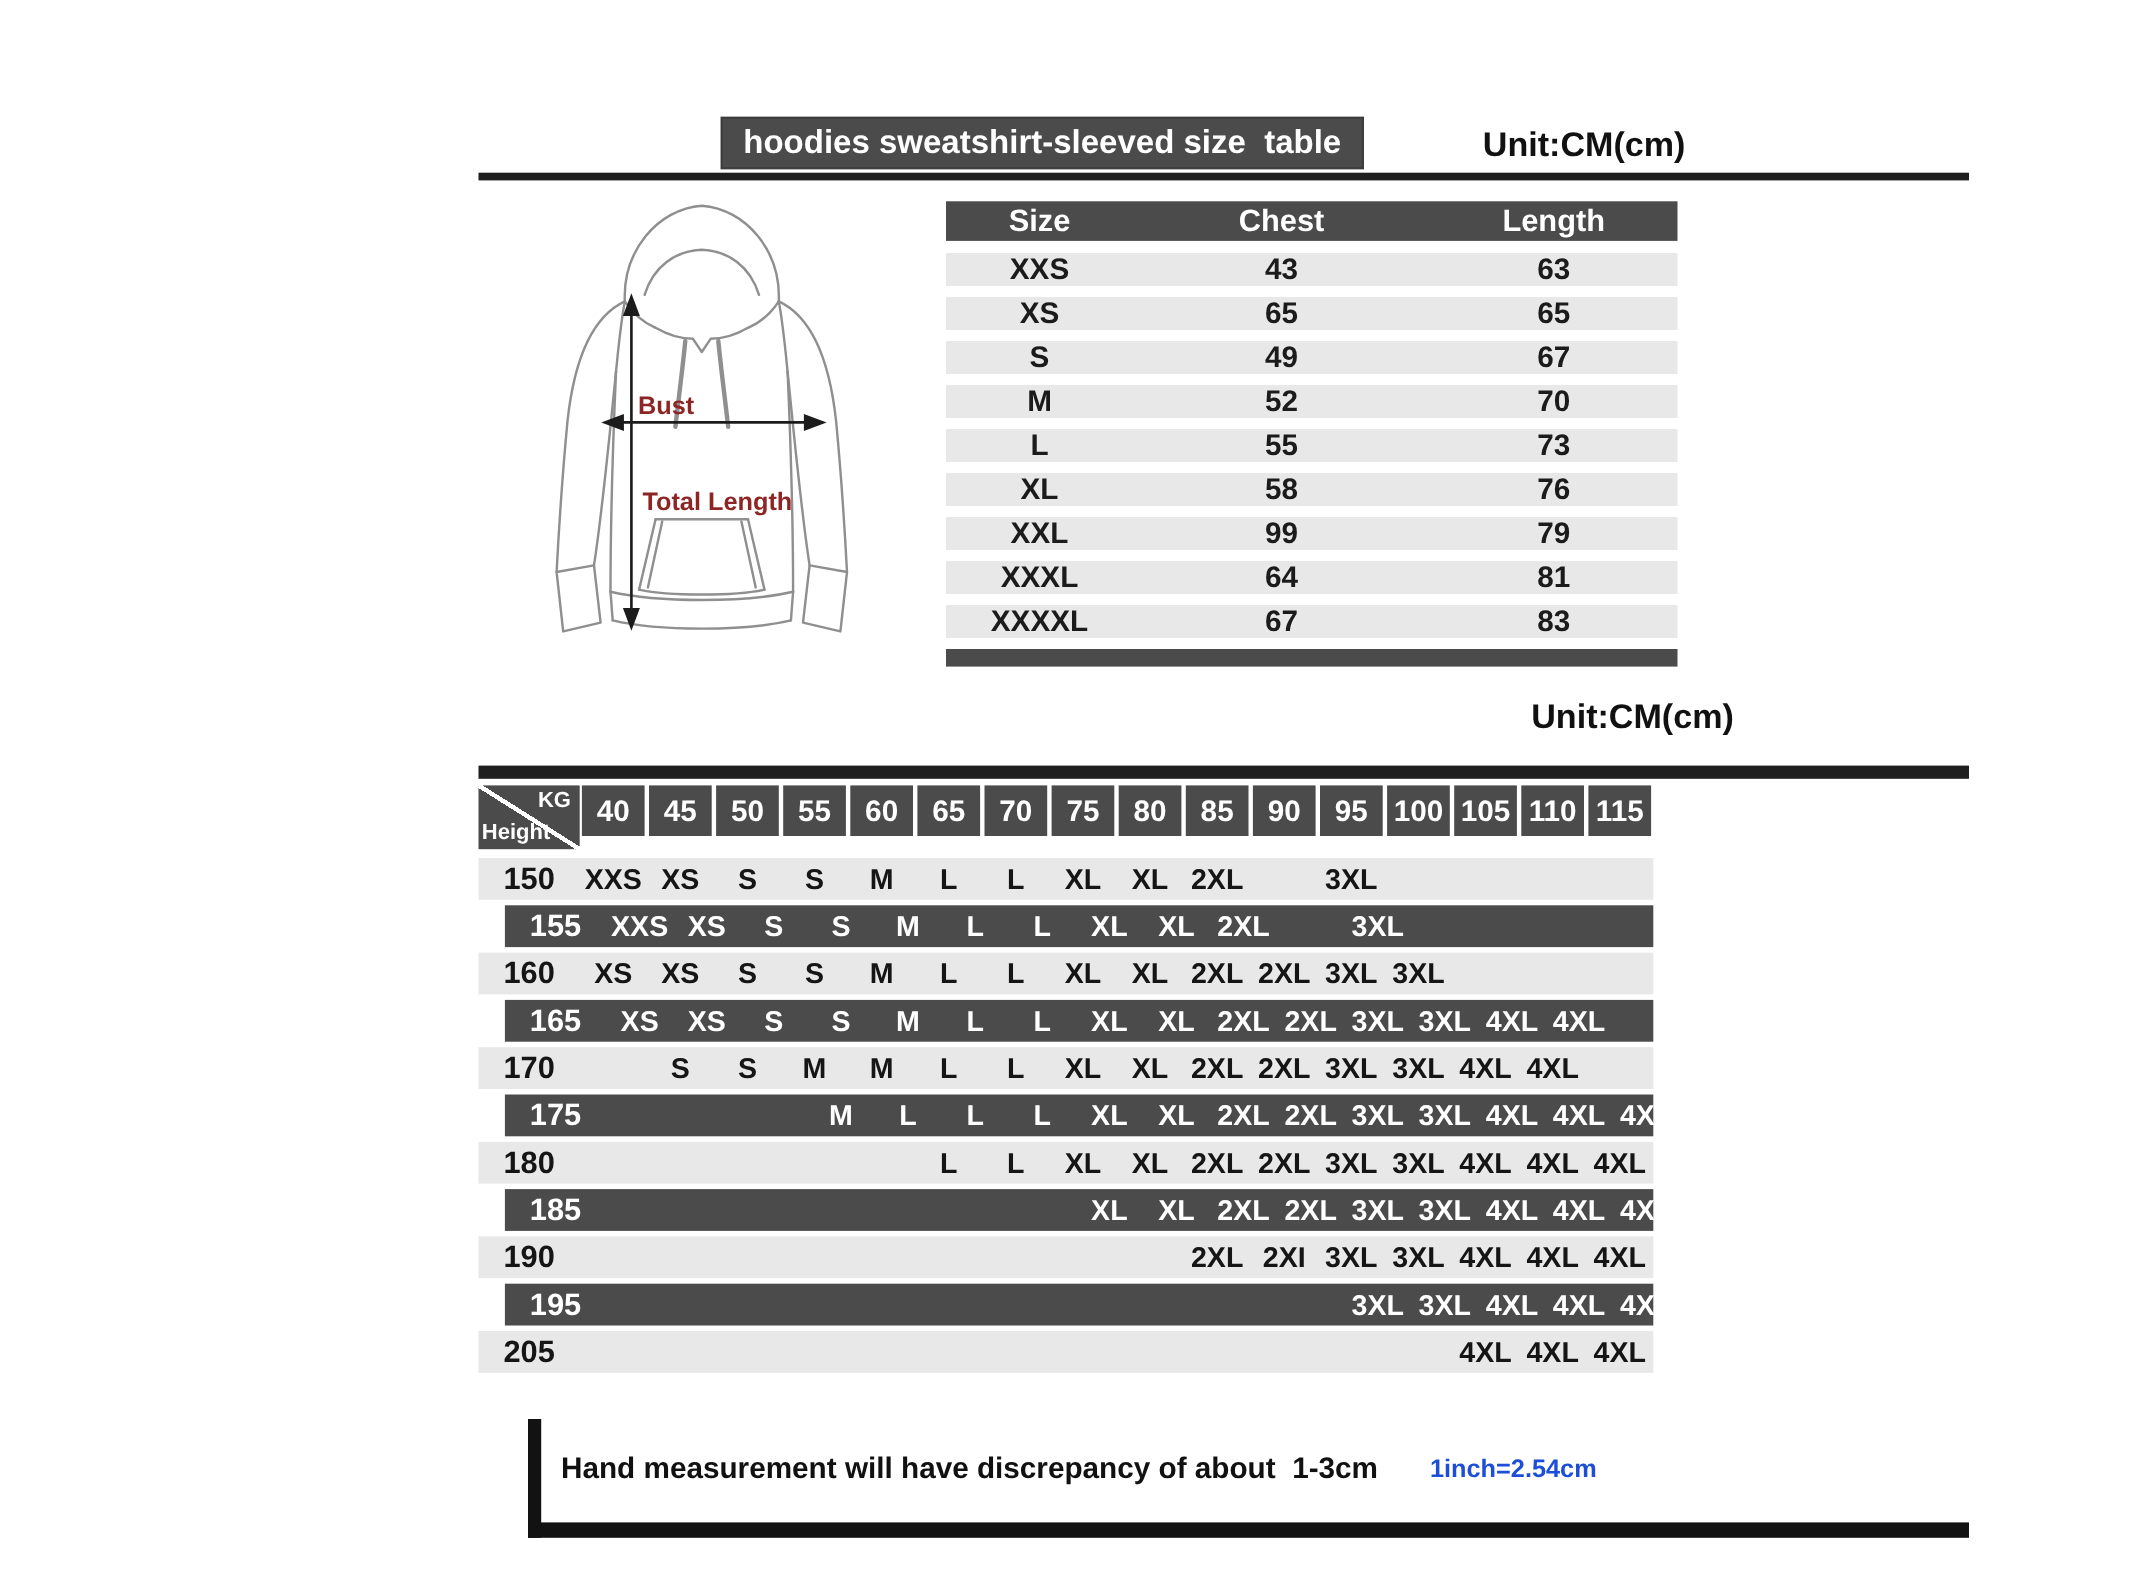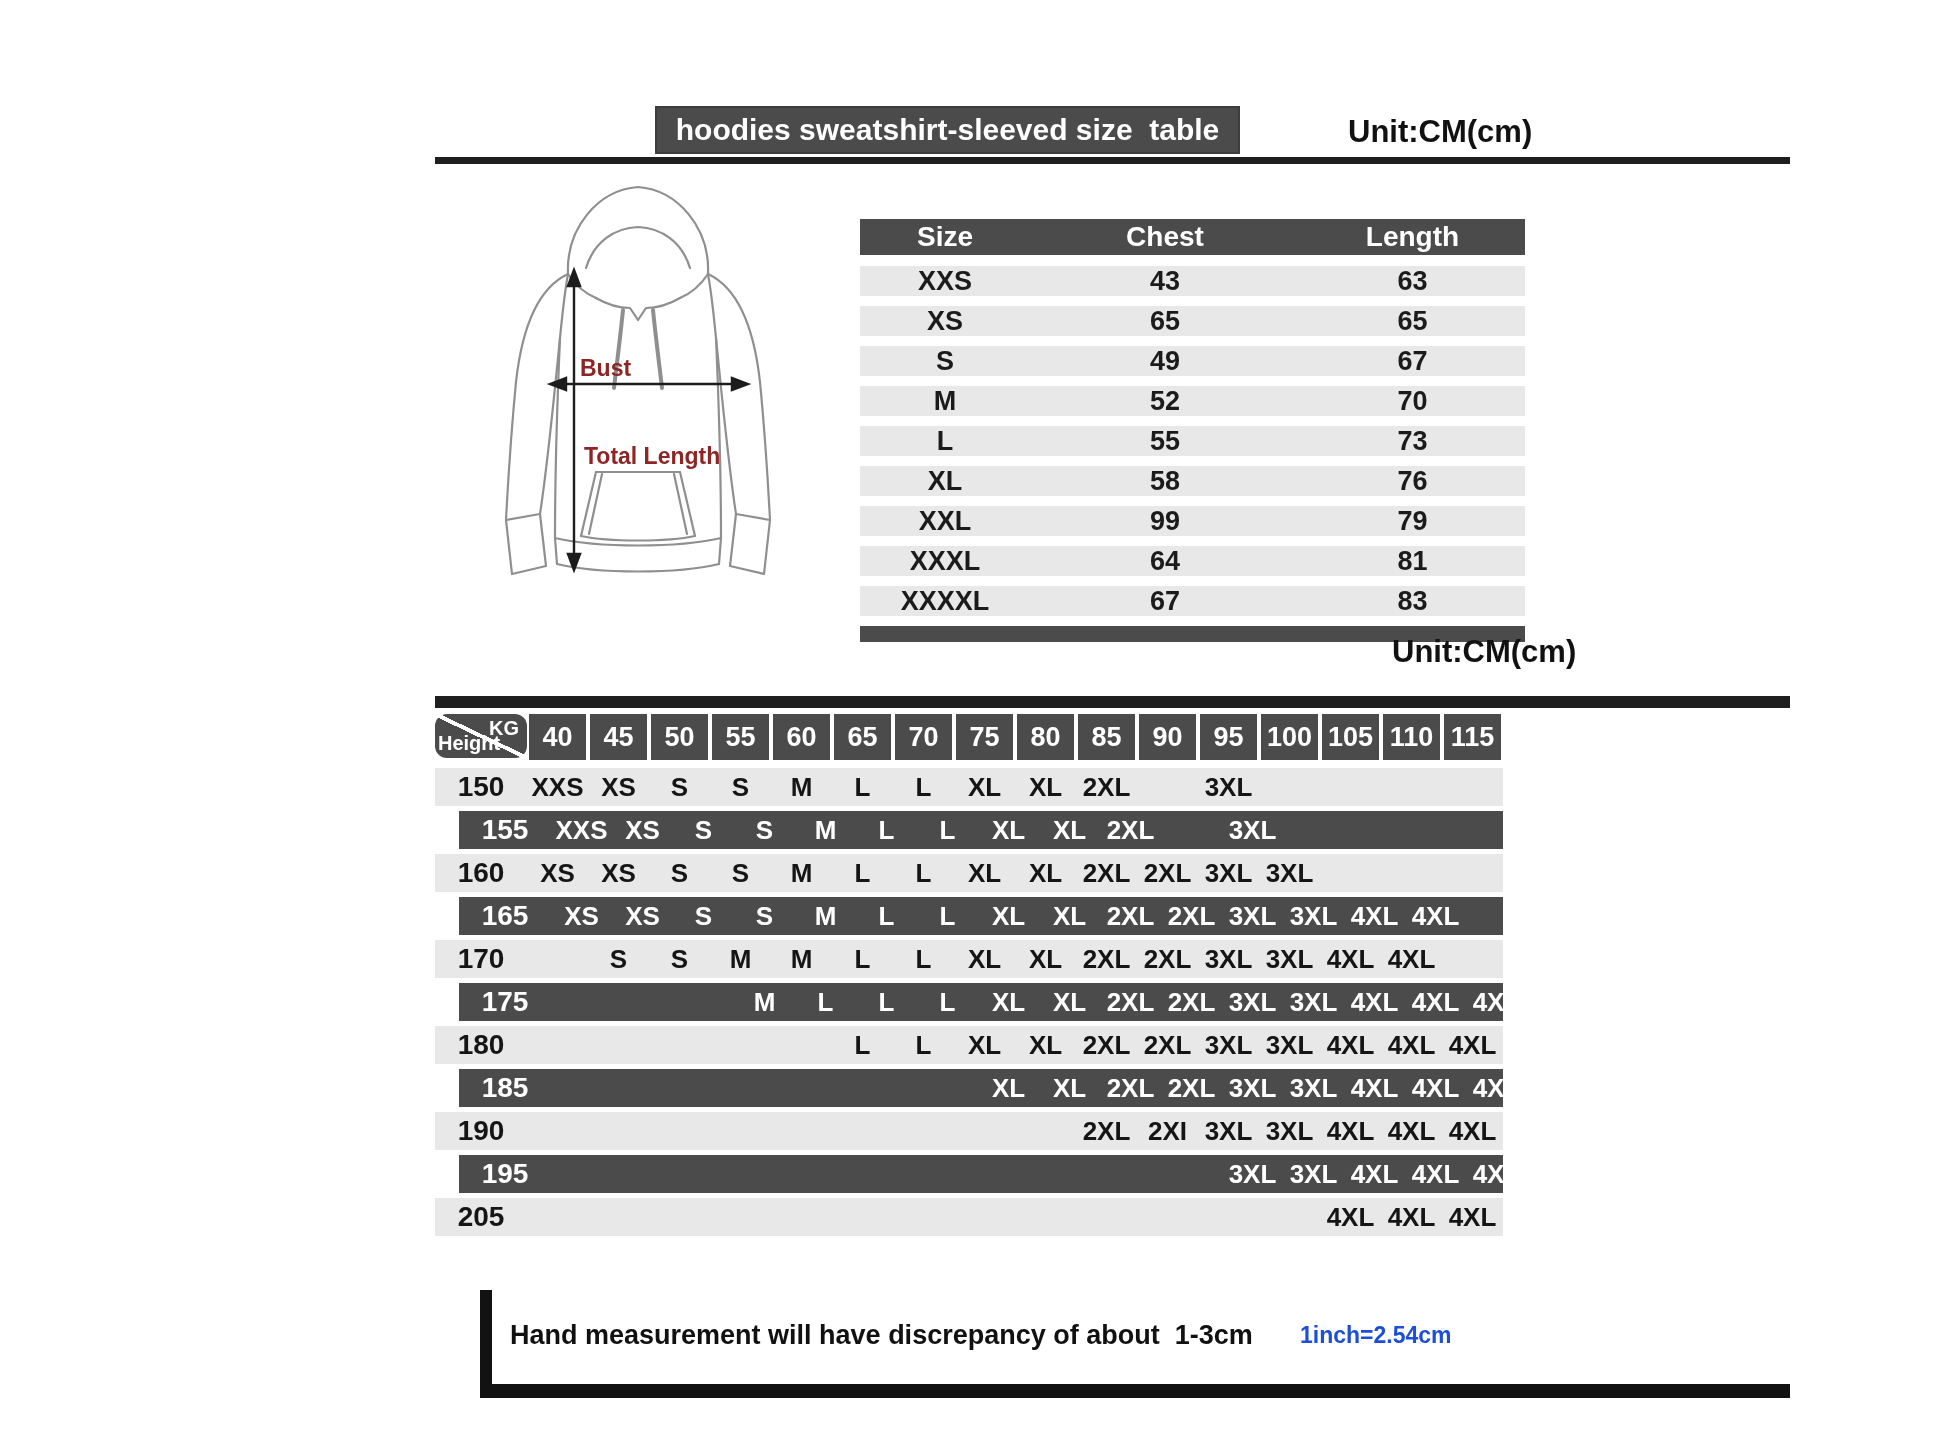--- a/index.html
+++ b/index.html
@@ -26,32 +26,32 @@
   .rule1{left:435px;top:157px;width:1355px;height:7px;}
   .rule2{left:435px;top:696px;width:1355px;height:12px;}
 
   
   .hoodie{position:absolute;left:448px;top:172px;width:350px;height:450px;}
   .hoodie text{font-family:"Liberation Sans","DejaVu Sans",sans-serif;font-weight:bold;font-size:23px;fill:var(--label-red);}
 
   
   .sizetable{position:absolute;left:860px;top:183px;width:665px;}
   .st-header,.st-row{display:grid;grid-template-columns:170px 270px 225px;}
-  .st-header{background:var(--dark-bar);color:#ffffff;height:36px;font-size:28px;font-weight:bold;margin-top:36px;}
+  .st-header{background:var(--dark-bar);color:#ffffff;height:36px;font-size:28px;font-weight:bold;}
   .st-header div,.st-row div{display:flex;align-items:center;justify-content:center;}
   #st-rows{margin-top:11px;}
   .st-row{background:var(--light-stripe);color:var(--text-dark);height:30px;margin-bottom:10px;font-size:27px;font-weight:bold;}
   .st-bottom{height:16px;background:var(--dark-bar);margin-top:0px;}
 
   
   .matrix{position:absolute;left:435px;top:714px;width:1068px;}
   .mx-headrow,.mx-row{display:grid;grid-template-columns:92px repeat(16,61px);align-items:start;}
   .mx-headrow{margin-bottom:8px;}
-  .mx-corner{position:relative;height:44px;color:#ffffff;font-weight:bold;
-    background:linear-gradient(to bottom left,var(--dark-bar) calc(50% - 2px),#ffffff calc(50% - 2px) calc(50% + 2px),var(--dark-bar) calc(50% + 2px));border-radius:12px;}
+  .mx-corner{position:relative;height:58px;color:#ffffff;font-weight:bold;
+    background:linear-gradient(to bottom left,var(--dark-bar) calc(50% - 2px),#ffffff calc(50% - 2px) calc(50% + 2px),var(--dark-bar) calc(50% + 2px));}
   .mx-corner .kg{position:absolute;top:3px;right:8px;font-size:20px;}
   .mx-corner .hg{position:absolute;bottom:3px;left:3px;font-size:20px;}
   .mx-wcell{height:46px;margin:0 2px;background:var(--dark-bar);color:#ffffff;font-size:27px;font-weight:bold;display:flex;align-items:center;justify-content:center;}
   .mx-row{height:38px;margin-bottom:5px;font-weight:bold;}
   .mx-row div{display:flex;align-items:center;justify-content:center;height:38px;font-size:26px;}
   .mx-row .mx-hcell{font-size:28px;}
   .mx-light{background:var(--light-stripe);color:#151515;}
   .mx-dark{background:var(--dark-bar);color:#ffffff;margin-left:24px;}
 
   

